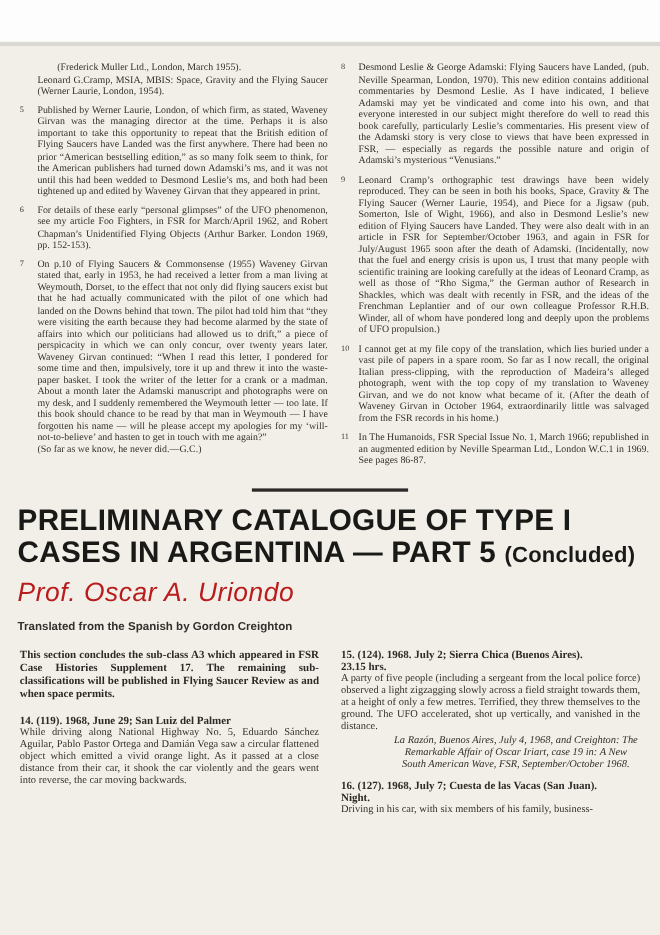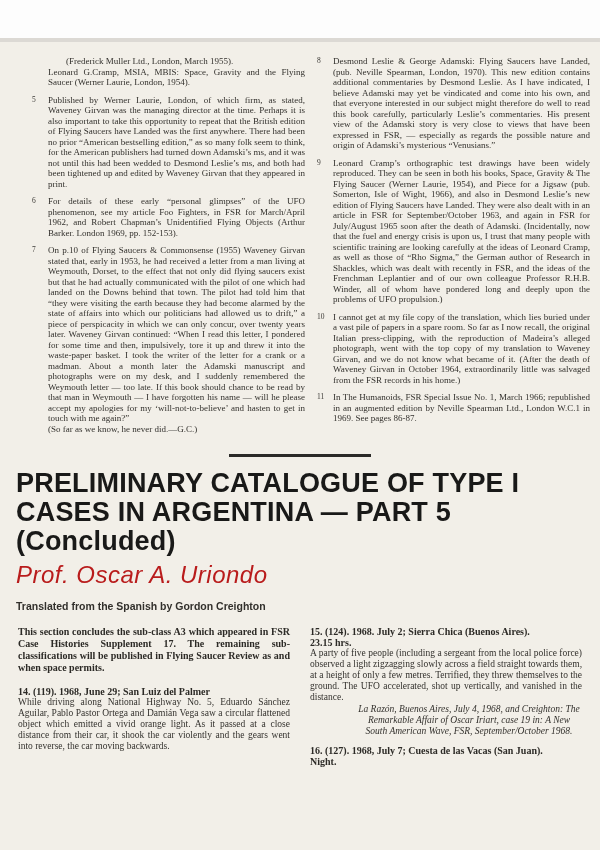--- a/index.html
+++ b/index.html
@@ -12,21 +12,21 @@
     color:#2e2c29;
   }
   .top-edge{
     position:absolute;top:0;left:0;width:600px;height:38px;
     background:#fdfdfd;
     border-bottom:4px solid #dcd9d4;
   }
   .content{position:relative;padding-top:56px;}
 
   
-  .fncols{display:flex;gap:12px;padding:0 10px 0 32px;}
+  .fncols{display:flex;gap:12px;padding:0 10px 0 18px;}
   .fncol{flex:1;min-width:0;}
   .fn{display:flex;margin-bottom:7px;}
   .fn-num{
     flex:0 0 16px;font-size:7.5px;line-height:10px;
     color:#3a3834;font-family:"Liberation Serif",serif;
   }
   .fn-text{
     flex:1;font-size:9px;line-height:10.5px;
     text-align:justify;white-space:pre-line;
     color:#33312d;
@@ -36,21 +36,21 @@
   
   .divider{width:142px;height:3px;background:#2b2a28;margin:13px auto 12px auto;}
 
   
   .headline{padding:0 16px;}
   .title{
     margin:0;font-family:"Liberation Sans",sans-serif;
     font-weight:bold;color:#191918;
     font-size:27px;line-height:29px;letter-spacing:0.2px;
   }
-  .title .concluded{font-size:27px;}
+  .title .concluded{font-size:20px;}
   .author{
     margin:6px 0 0 0;font-family:"Liberation Sans",sans-serif;
     font-style:italic;font-weight:normal;
     font-size:24px;line-height:26px;color:#b91c1c;letter-spacing:0.5px;
   }
   .translator{
     margin:12px 0 0 0;font-family:"Liberation Sans",sans-serif;
     font-weight:bold;font-size:10.5px;color:#32302c;
   }
 
@@ -147,20 +147,21 @@
         <div>
             <div class="case">
             <p class="case-heading">15.    (124).  1968.  July  2;  Sierra  Chica  (Buenos  Aires).
 23.15 hrs.</p>
             <p class="case-body">A party of five people (including a sergeant from the local police force) observed a light zigzagging slowly across a field straight towards them, at a height of only a few metres. Terrified, they threw themselves to the ground. The UFO accelerated, shot up vertically, and vanished in the distance.</p>
             <p class="case-citation">La Razón, Buenos Aires, July 4, 1968, and Creighton: The Remarkable Affair of Oscar Iriart, case 19 in: A New South American Wave, FSR, September/October 1968.</p>
           </div>
             <div class="case">
             <p class="case-heading">16.    (127). 1968, July 7; Cuesta de las Vacas (San Juan).
 Night.</p>
+            <p class="case-body">Driving in his car, with six members of his family, business-</p>
 
           </div>
           </div>
       </div>
     </section>
 
   </div>
 </div>
 
 </body></html>

